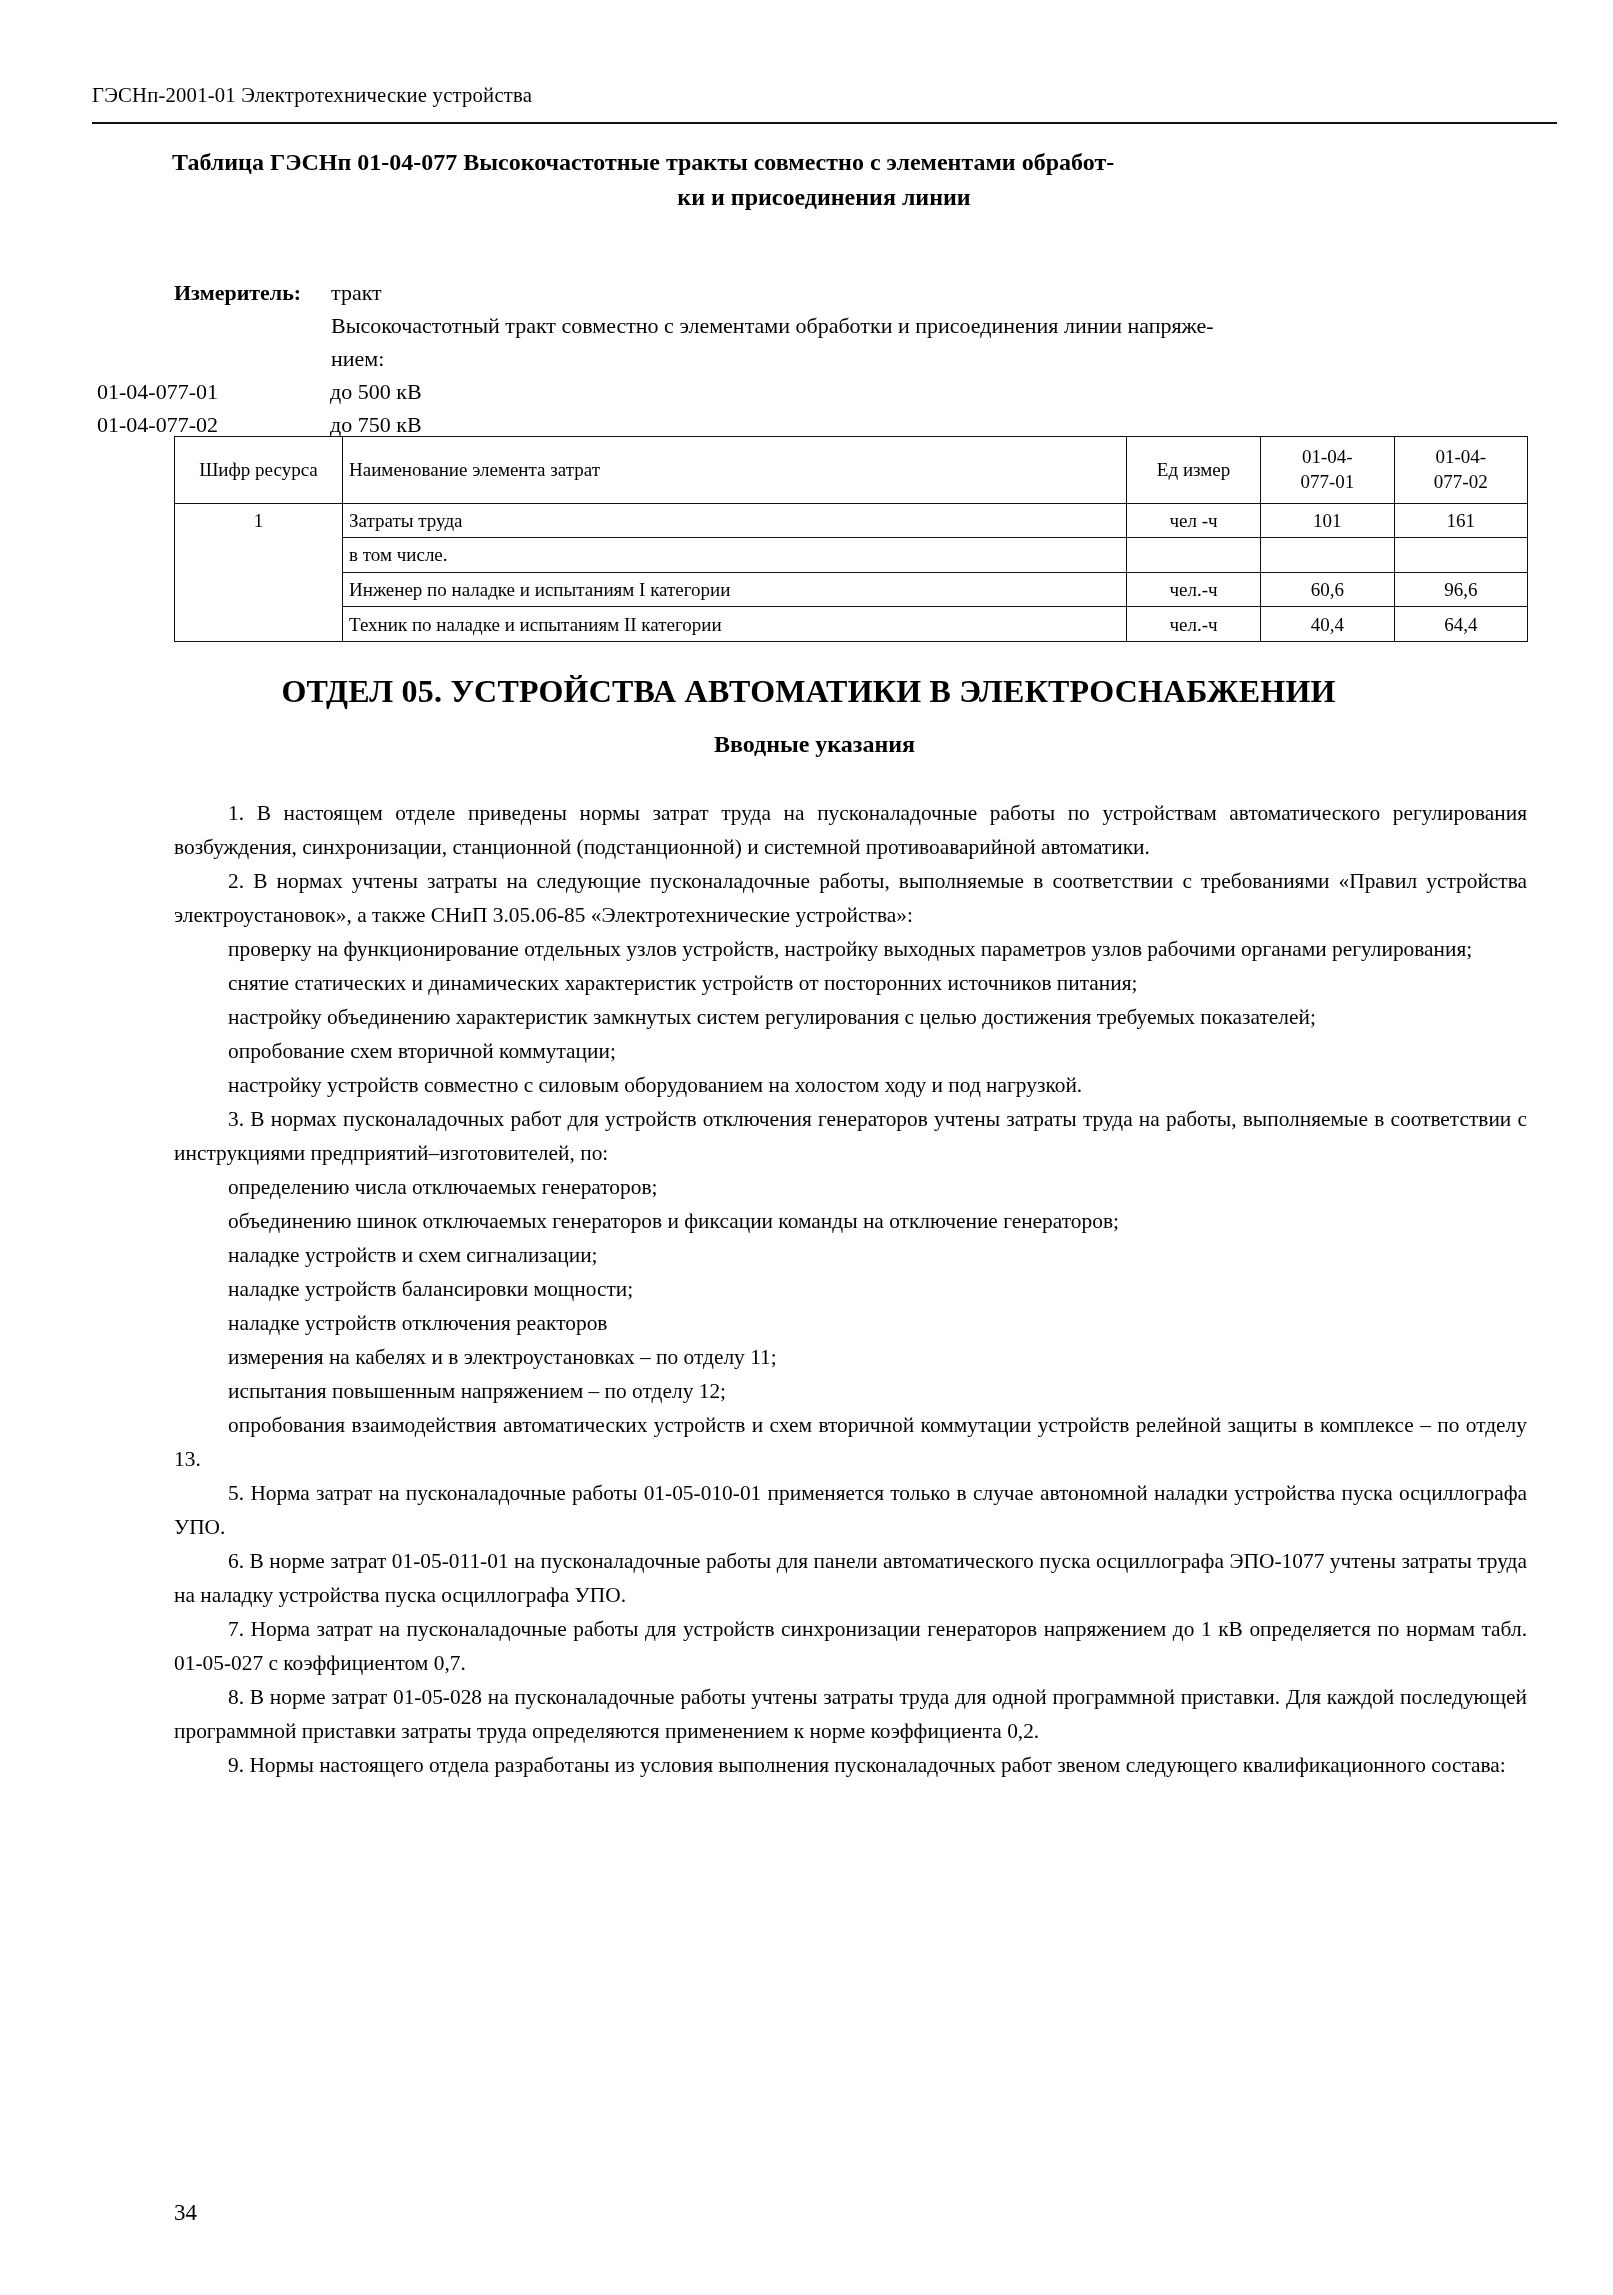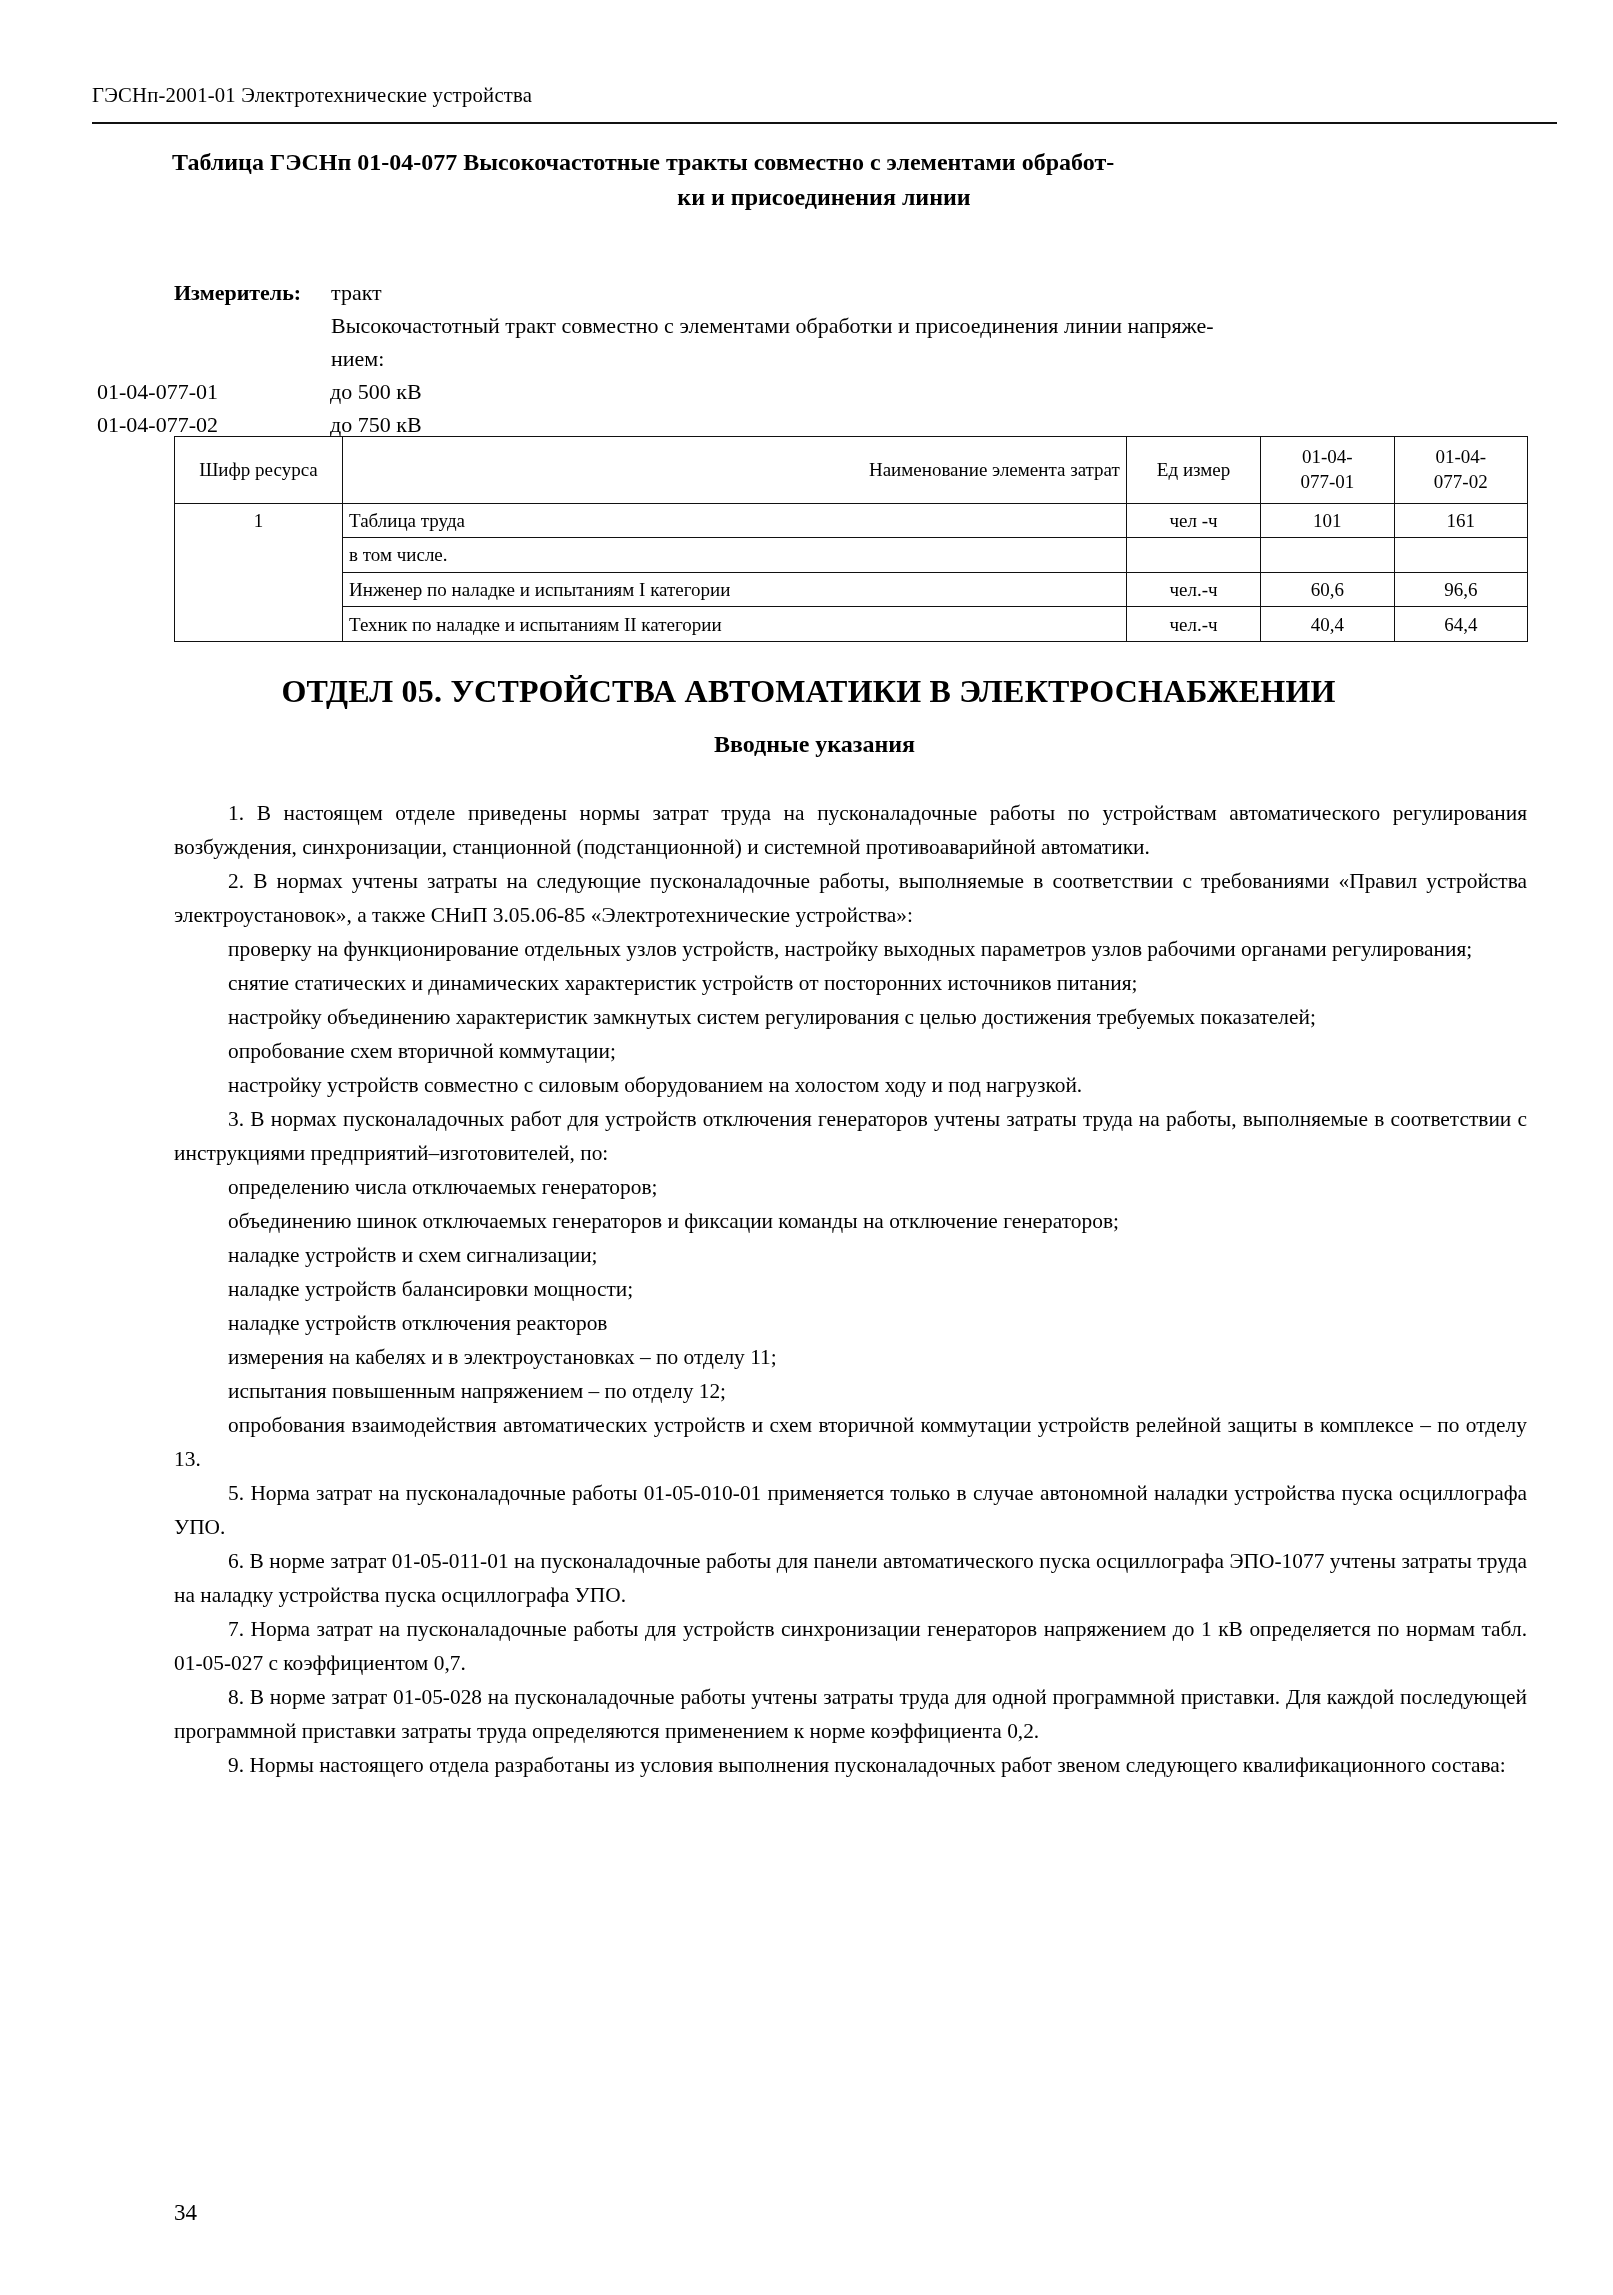--- a/index.html
+++ b/index.html
@@ -97,21 +97,21 @@
     border-collapse: collapse;
     font-size: 19px;
   }
   .grid td, .grid th {
     border: 1.5px solid #111;
     padding: 2.3px 6.1px;
     font-weight: normal;
     vertical-align: top;
   }
   .grid thead td {
-    text-align: right;
+    text-align: left;
     vertical-align: middle;
     line-height: 24.5px;
     height: 61px;
   }
   .grid .c-code   { width: 161px; text-align: center; }
   .grid .c-name   { width: 815px; }
   .grid .c-unit   { width: 126px; text-align: center; }
   .grid .c-v1,
   .grid .c-v2     { width: 126px; text-align: center; }
   .grid tbody td  { line-height: 29px; }
@@ -208,21 +208,21 @@
         </td>
         <td class="c-v2">
           <div>01-04-</div>
           <div>077-02</div>
         </td>
       </tr>
     </thead>
     <tbody>
       <tr>
         <td class="c-code r-code" rowspan="4">1</td>
-        <td class="c-name">Таблица труда</td>
+        <td class="c-name">Затраты труда</td>
         <td class="c-unit">чел -ч</td>
         <td class="c-v1">101</td>
         <td class="c-v2">161</td>
       </tr>
       <tr>
         <td class="c-name">в том числе.</td>
         <td class="c-unit"></td>
         <td class="c-v1"></td>
         <td class="c-v2"></td>
       </tr>

